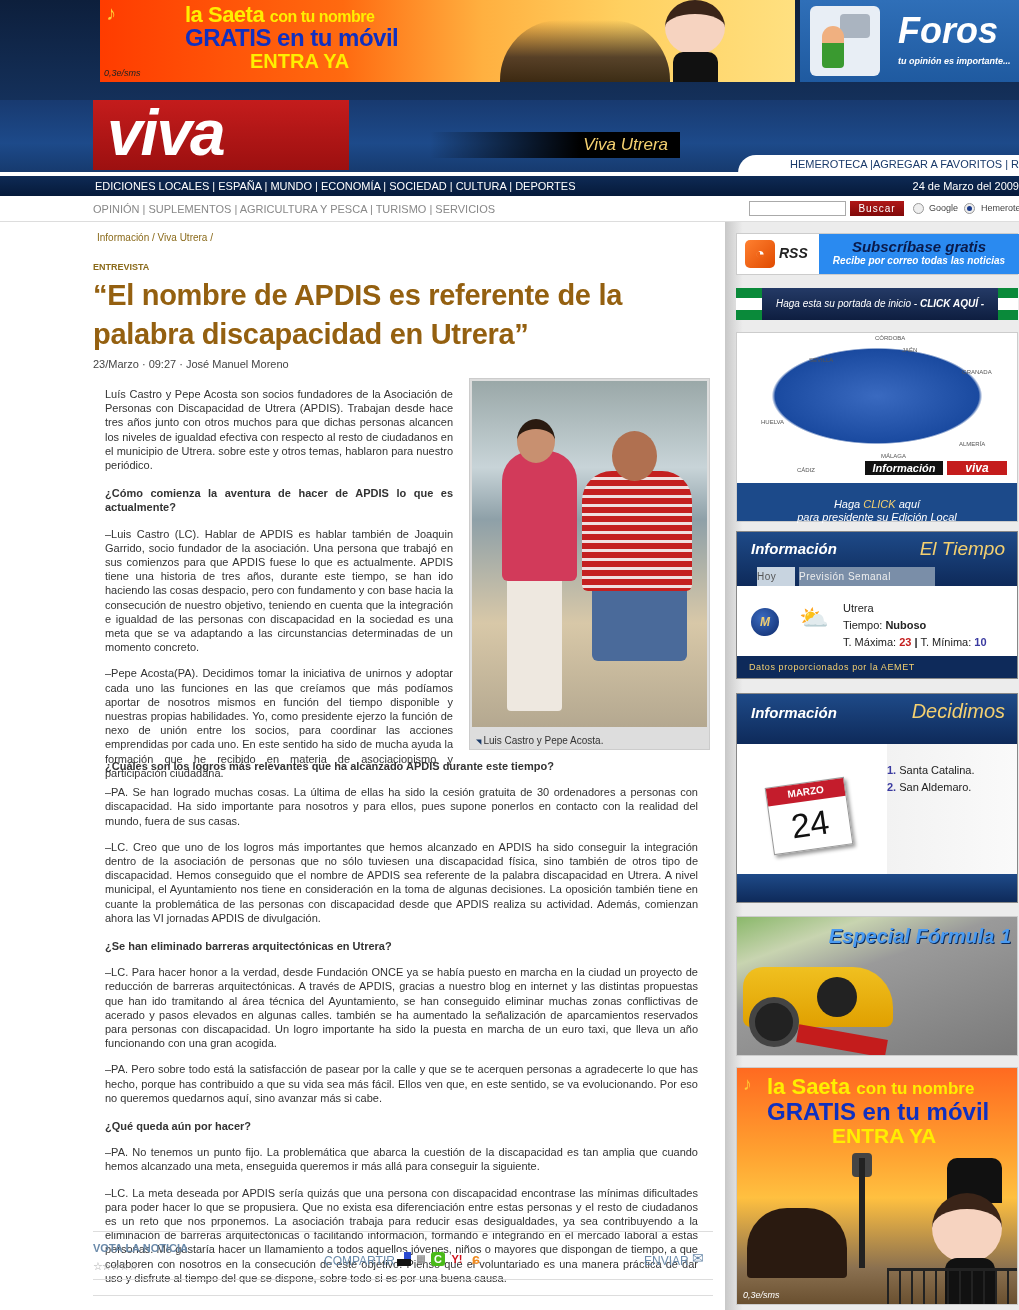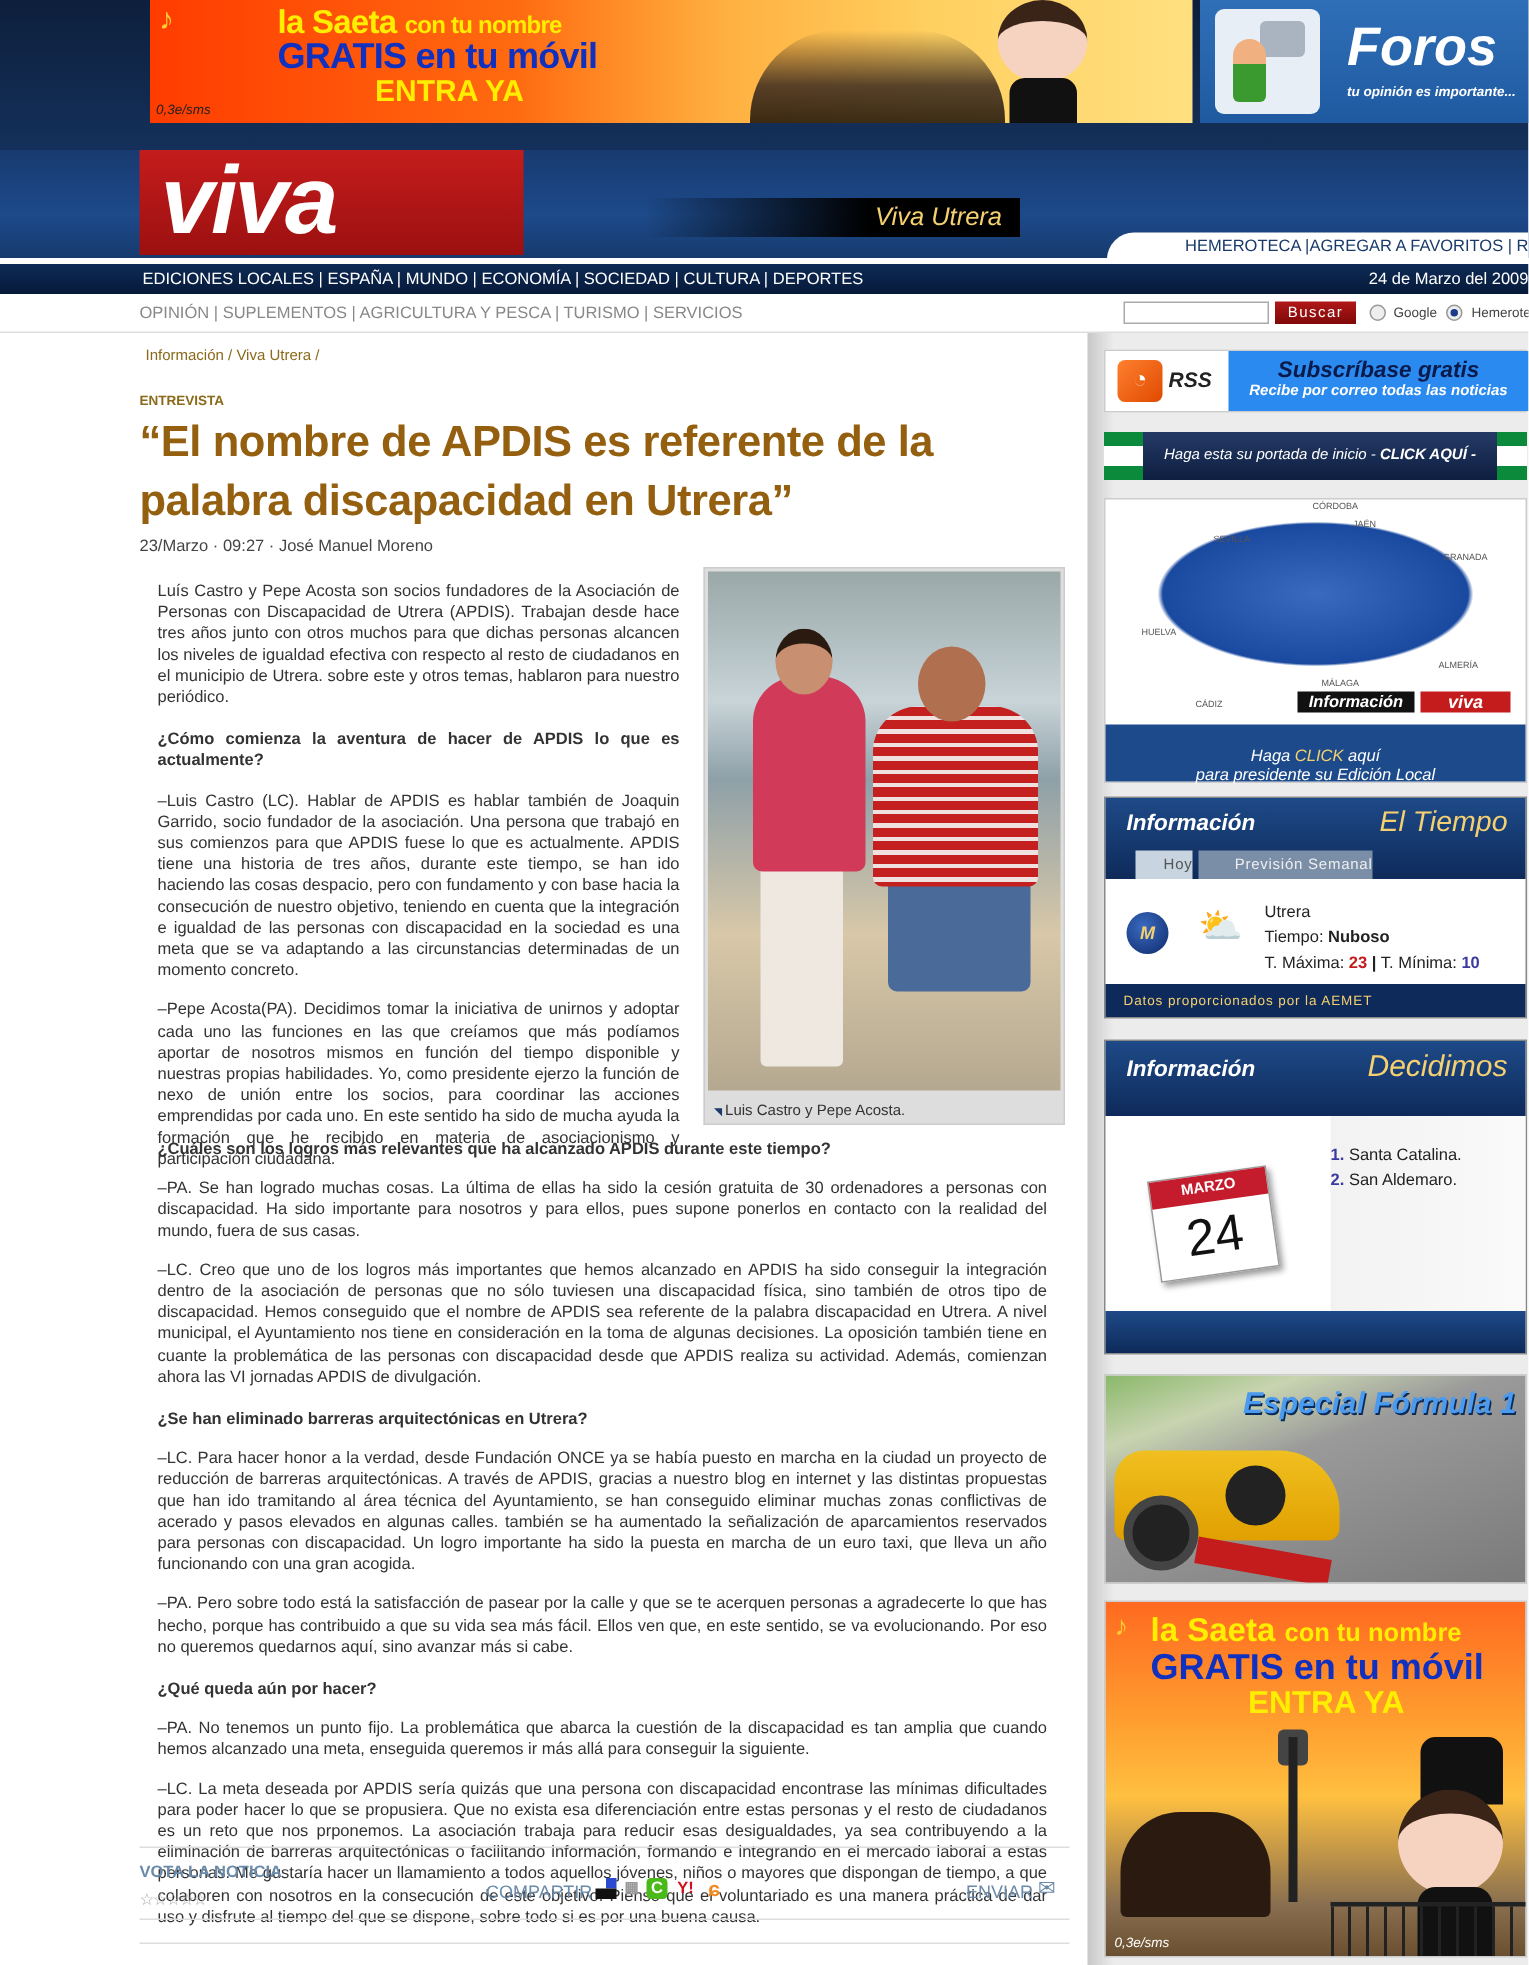--- a/index.html
+++ b/index.html
@@ -78,23 +78,23 @@
 .mapa .map{position:absolute;left:20px;top:8px;width:240px;height:110px;background:radial-gradient(ellipse at 50% 50%,#3a6ac0 0%,#1a4aa0 60%,transparent 62%)}
 .mapa .city{position:absolute;font:6px "Liberation Sans",sans-serif;color:#555}
 .mapa .badge{position:absolute;left:128px;top:128px;width:78px;height:14px;background:#111;color:#fff;font:bold italic 11px "Liberation Sans",sans-serif;text-align:center;line-height:14px}
 .mapa .badge2{position:absolute;left:210px;top:128px;width:60px;height:14px;background:#c41c1c;color:#fff;font:bold italic 12px "Liberation Sans",sans-serif;text-align:center;line-height:14px}
 .mapa .foot{position:absolute;left:0;top:150px;width:280px;height:38px;background:#1c4a8a;color:#fff;font:italic 11px/13px "Liberation Sans",sans-serif;text-align:center;padding-top:15px}
 .mapa .foot em{color:#f4d070}
 .tiempo{position:absolute;left:736px;top:531px;width:282px;height:148px;background:#fff;border:1px solid #888}
 .tiempo .hd{position:absolute;left:0;top:0;width:280px;height:54px;background:linear-gradient(180deg,#1e4a88,#0e2a5a)}
 .tiempo .hd .l{position:absolute;left:14px;top:8px;font:bold italic 15px "Liberation Sans",sans-serif;color:#fff}
 .tiempo .hd .r{position:absolute;right:12px;top:6px;font:italic 19px "Liberation Sans",sans-serif;color:#f4d070}
-.tiempo .tab{position:absolute;top:35px;height:19px;font:10px "Liberation Sans",sans-serif;line-height:19px;text-align:right;letter-spacing:0.5px}
+.tiempo .tab{position:absolute;top:35px;height:19px;font:10px "Liberation Sans",sans-serif;line-height:19px;text-align:left;letter-spacing:0.5px}
 .tiempo .tab.t1{left:20px;width:38px;background:#c8d4e0;color:#555}
-.tiempo .tab.t2{left:62px;width:116px;background:#7a8ea8;color:#eee}
+.tiempo .tab.t2{left:62px;width:136px;background:#7a8ea8;color:#eee}
 .tiempo .m{position:absolute;left:14px;top:76px;width:28px;height:28px;border-radius:50%;background:radial-gradient(circle at 40% 35%,#3a6ac0,#0e2a6a);color:#f4d070;font:bold italic 12px "Liberation Sans",sans-serif;text-align:center;line-height:28px}
 .tiempo .sun{position:absolute;left:62px;top:72px;width:28px;height:28px;font-size:24px;line-height:28px;color:#f0a000}
 .tiempo .info{position:absolute;left:106px;top:68px;font:11px/17px "Liberation Sans",sans-serif;color:#222}
 .tiempo .info .city{font-weight:normal}
 .tiempo .info .max{color:#c41c1c;font-weight:bold}
 .tiempo .info .min{color:#3a3aa0;font-weight:bold}
 .tiempo .ft{position:absolute;left:0;top:124px;width:280px;height:22px;background:#0e2a5a;color:#f4d070;font:9px "Liberation Sans",sans-serif;line-height:22px;padding-left:12px;letter-spacing:0.6px}
 .cal{position:absolute;left:736px;top:693px;width:282px;height:210px;background:#fff;border:1px solid #888}
 .cal .hd{position:absolute;left:0;top:0;width:280px;height:50px;background:linear-gradient(180deg,#1e4a88,#0e2a5a)}
 .cal .hd .l{position:absolute;left:14px;top:10px;font:bold italic 15px "Liberation Sans",sans-serif;color:#fff}

